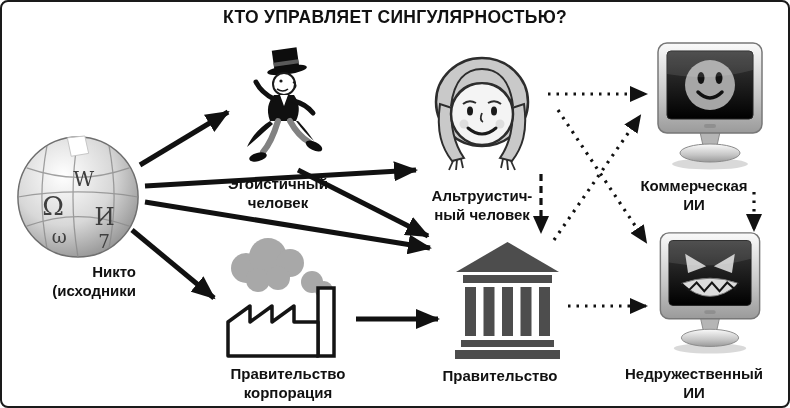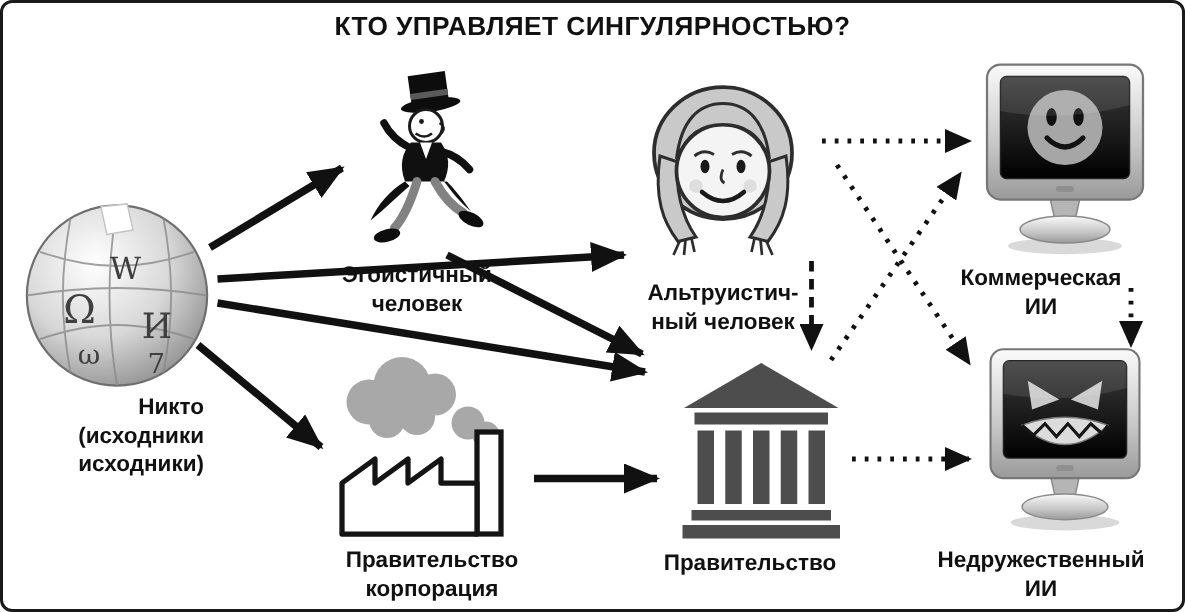--- a/index.html
+++ b/index.html
@@ -48,21 +48,20 @@
         <text x="60" y="54" font-size="21">W</text>
         <text x="82" y="94" font-size="24">И</text>
         <text x="38" y="112" font-size="19">ω</text>
         <text x="86" y="118" font-size="19">7</text>
       </g>
     </svg>
   </div>
   <div class="label" style="left:2px;top:260px;width:132px;text-align:right;">
     <span>Никто</span>
     <span>(исходники</span>
-    <span>исходники)</span>
   </div>
 
   <div class="node" style="left:228px;top:44px;width:104px;height:126px;">
     <svg viewBox="0 0 104 126">
       <g transform="rotate(-8 56 20)">
         <rect x="44" y="3" width="25" height="20" fill="#0d0d0d"></rect>
         <rect x="44" y="15" width="25" height="4" fill="#5a5a5a"></rect>
         <ellipse cx="56.5" cy="24" rx="20" ry="4.5" fill="#0d0d0d"></ellipse>
       </g>
       <circle cx="54" cy="38" r="11" fill="#ffffff" stroke="#1a1a1a" stroke-width="2"></circle>

